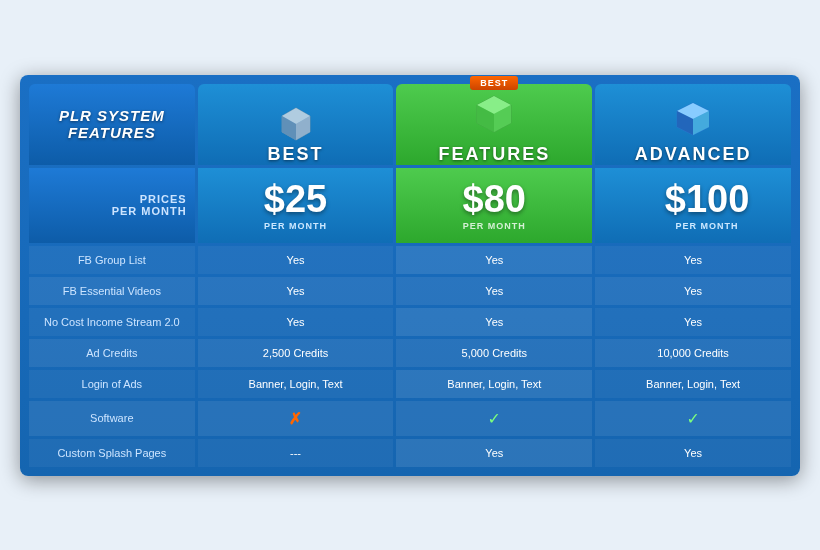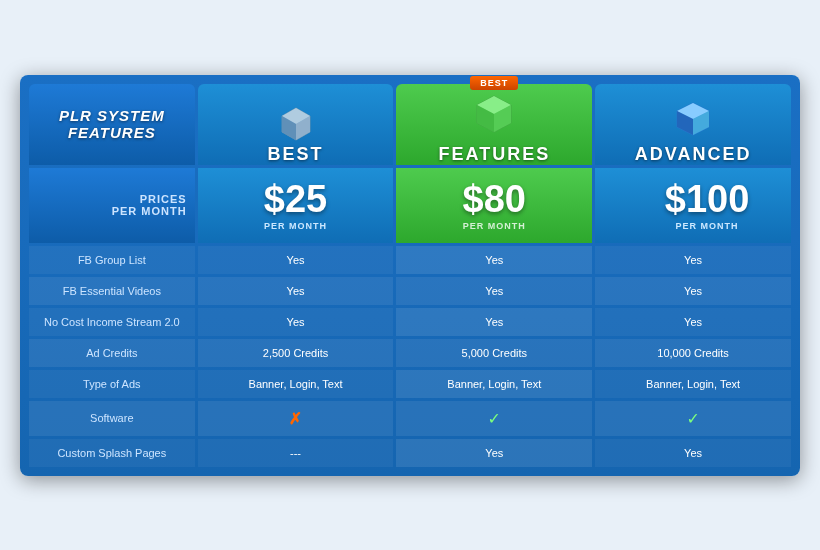--- a/index.html
+++ b/index.html
@@ -279,21 +279,21 @@
           <td class="val-standard">Yes</td>
           <td class="val-advanced">Yes</td>
         </tr>
         <tr class="data-row">
           <td class="feature-label">Ad Credits</td>
           <td class="val-basic">2,500 Credits</td>
           <td class="val-standard">5,000 Credits</td>
           <td class="val-advanced">10,000 Credits</td>
         </tr>
         <tr class="data-row">
-          <td class="feature-label">Type of Ads</td>
+          <td class="feature-label">Login of Ads</td>
           <td class="val-basic">Banner, Login, Text</td>
           <td class="val-standard">Banner, Login, Text</td>
           <td class="val-advanced">Banner, Login, Text</td>
         </tr>
         <tr class="data-row">
           <td class="feature-label">Software</td>
           <td class="val-basic"><span class="cross-icon" style="color:#ff6600;font-weight:900;">✗</span></td>
           <td class="val-standard"><span class="check-icon">✓</span></td>
           <td class="val-advanced"><span class="check-icon">✓</span></td>
         </tr>

